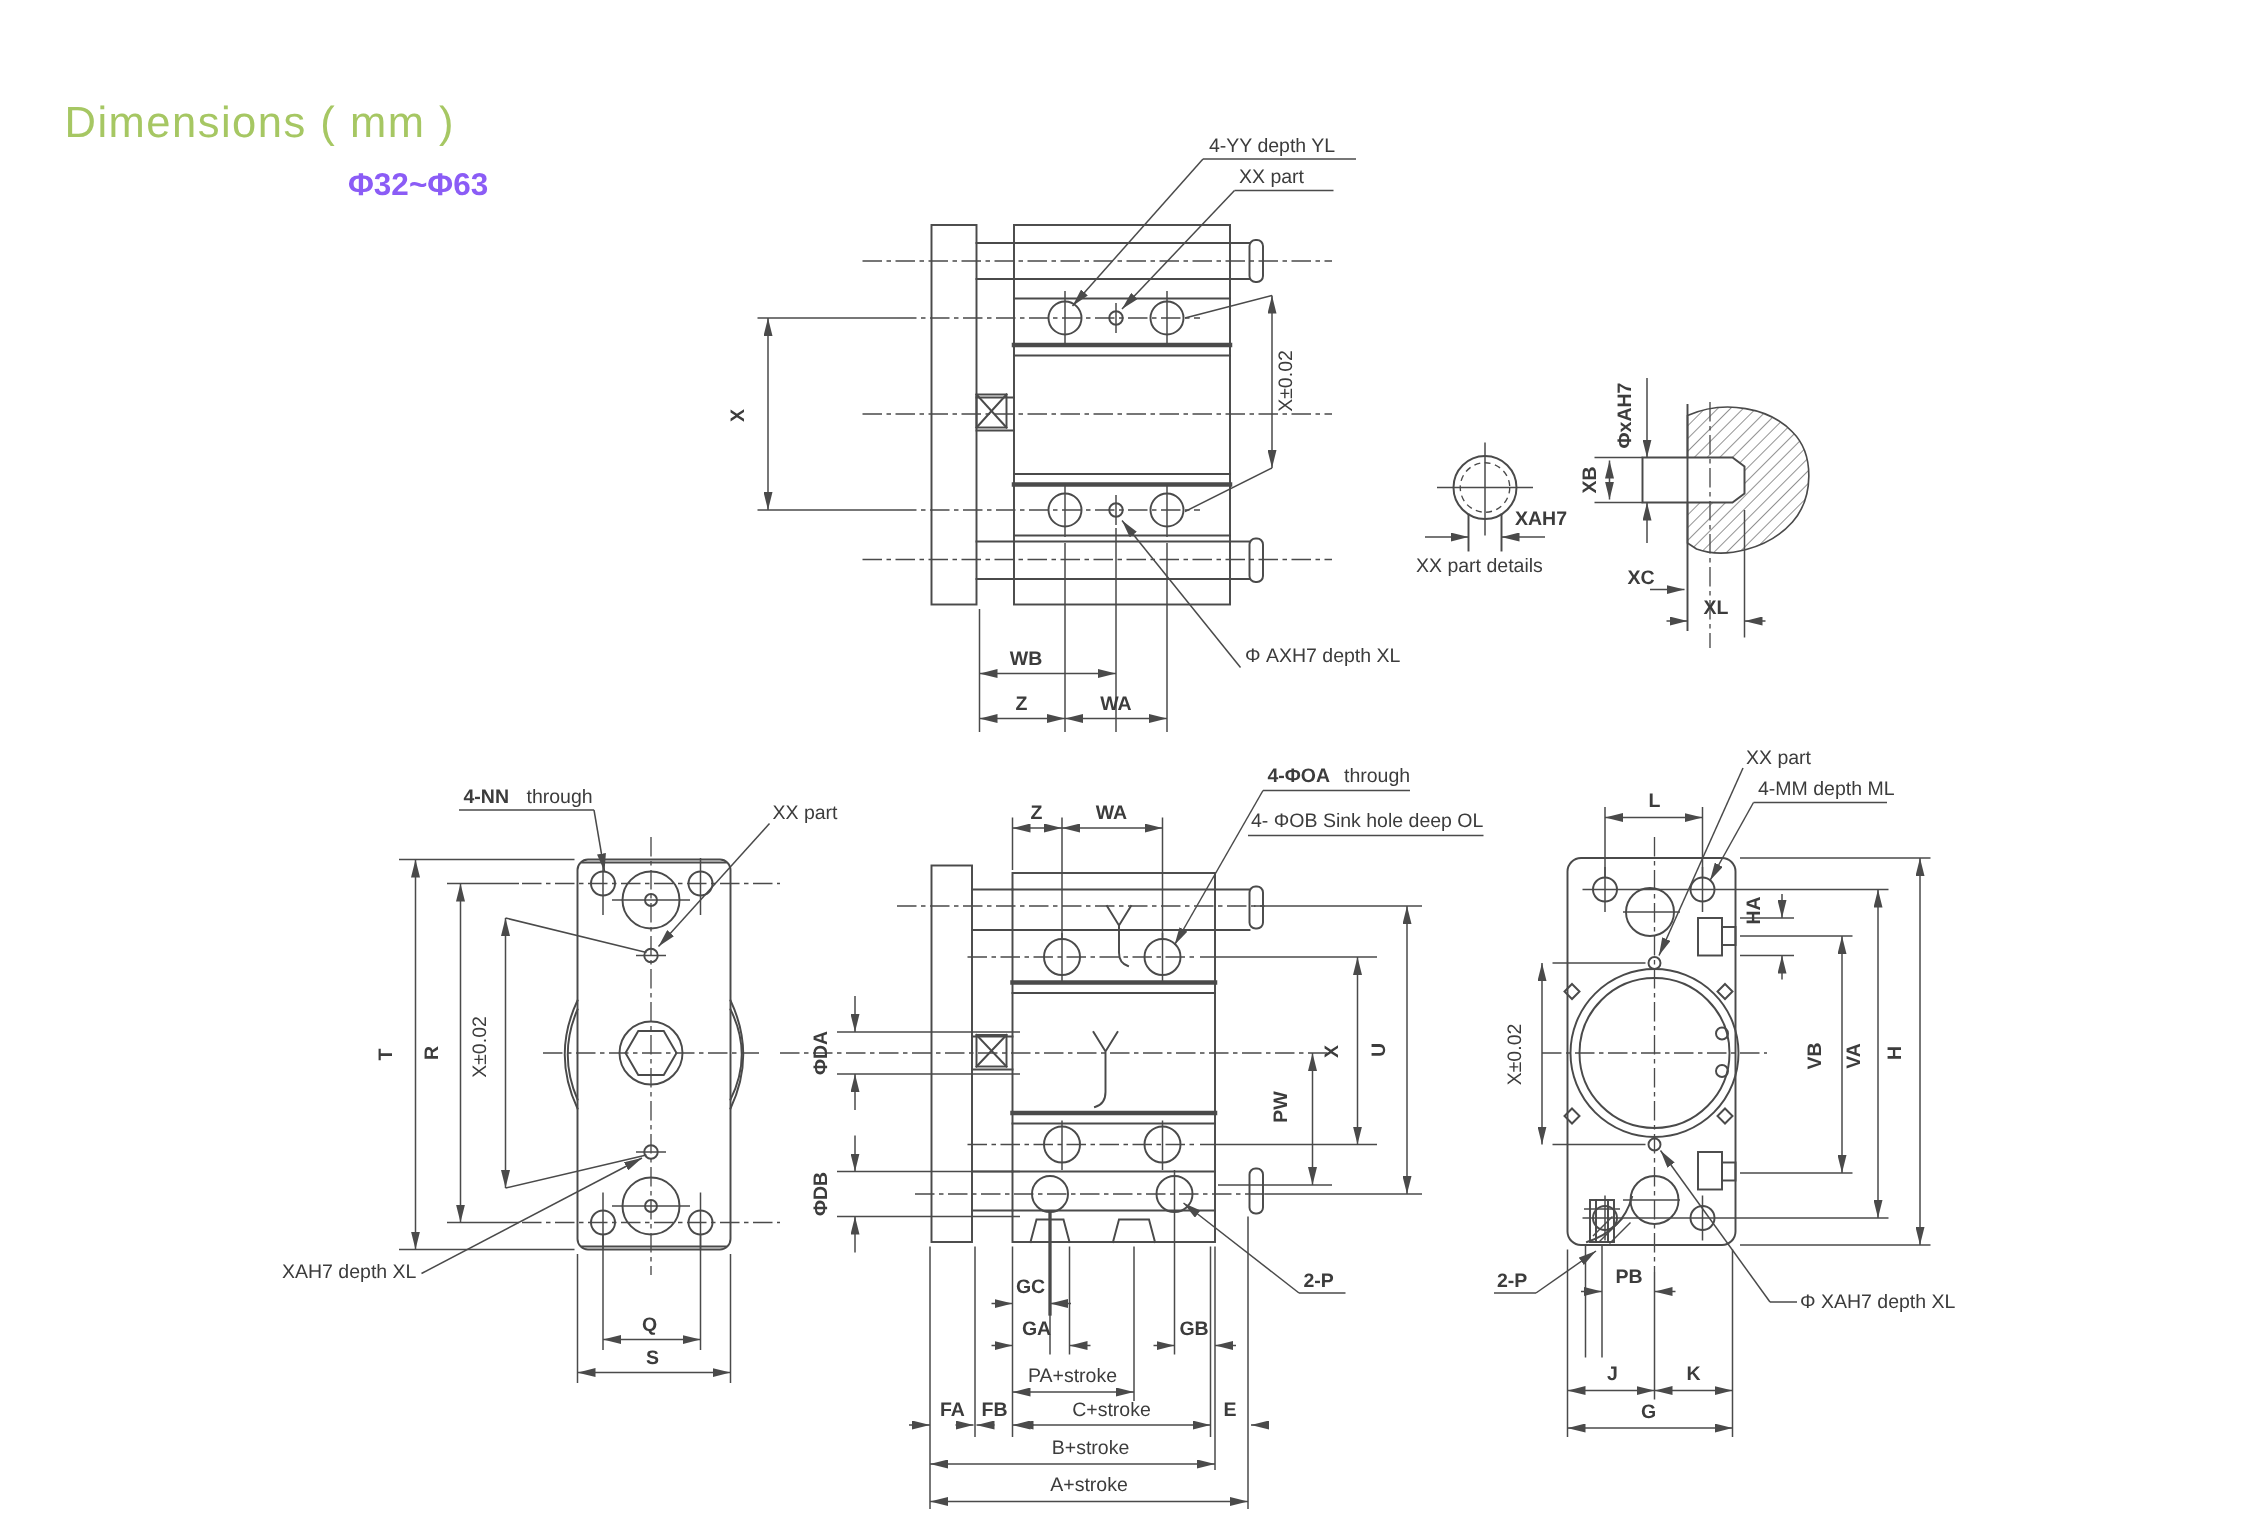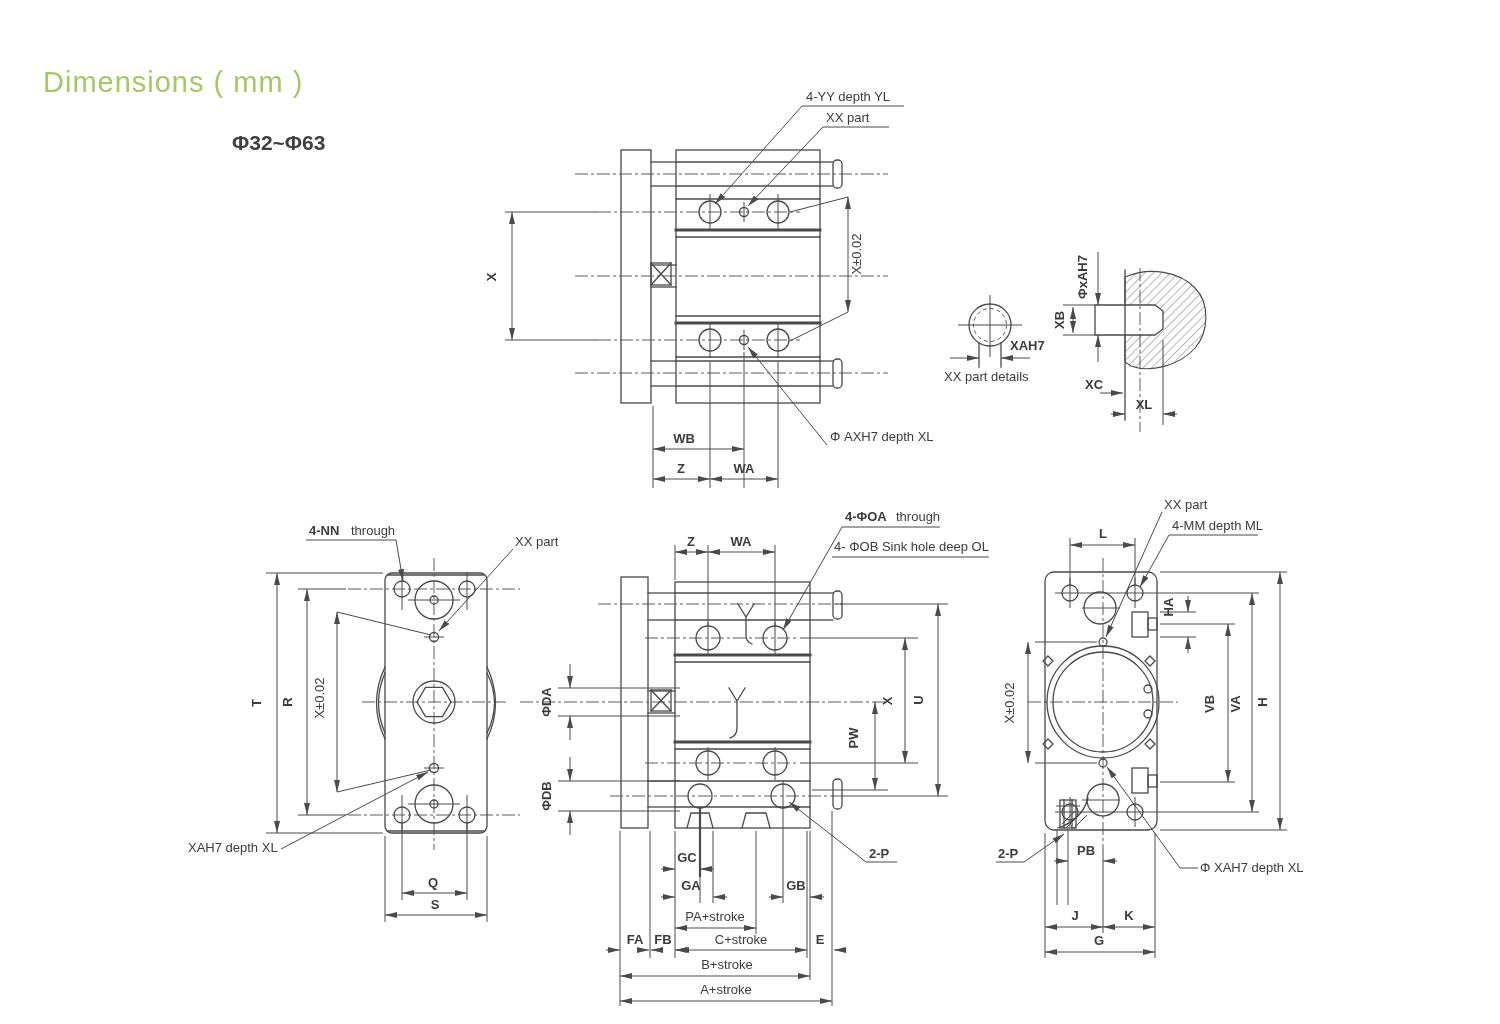--- a/index.html
+++ b/index.html
@@ -1,20 +1,20 @@
 <!DOCTYPE html>
 <html><head>
 <meta charset="utf-8">
 <style>
   html,body{margin:0;padding:0;background:#ffffff;}
   #canvas{position:relative;width:1500px;height:1024px;background:#fff;overflow:hidden;
           font-family:"Liberation Sans",sans-serif;}
   #page-title{position:absolute;left:43px;top:48px;font-size:29px;letter-spacing:1px;
               color:#a6c763;font-weight:400;margin-top:18px;}
-  #bore-range{position:absolute;left:232px;top:112px;font-size:21px;font-weight:bold;color:#404040;margin-top:19px;}
+  #bore-range{position:absolute;left:232px;top:112px;font-size:21px;font-weight:bold;color:#8b5cf6;}
   svg{position:absolute;left:0;top:0;}
   .ln{stroke:#4a4a4a;stroke-width:1.3;fill:none;stroke-linecap:square;}
   .tk{stroke-width:3;}
   .t2{stroke-width:2.2;}
   .dm{stroke:#4a4a4a;stroke-width:1;fill:none;}
   .cl{stroke:#4a4a4a;stroke-width:0.9;fill:none;stroke-dasharray:13 3 3 3;}
   .ds{stroke:#4a4a4a;stroke-width:0.9;fill:none;stroke-dasharray:4 3;}
   text{font-family:"Liberation Sans",sans-serif;font-size:13px;fill:#3c3c3c;}
   .b{font-weight:bold;}
   .wh{fill:#ffffff;}

